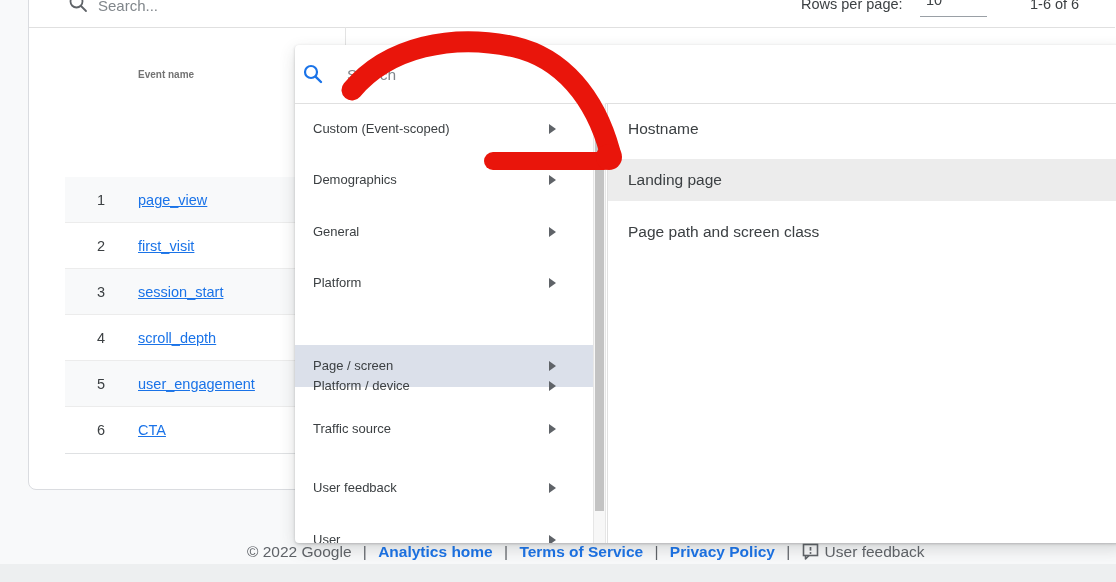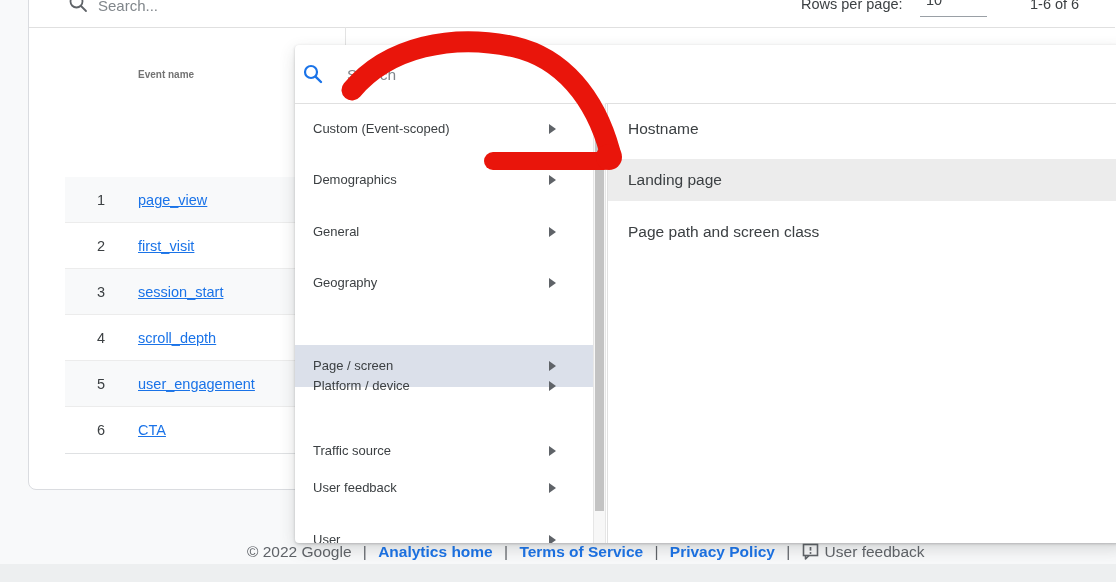--- a/index.html
+++ b/index.html
@@ -158,32 +158,32 @@
     </div>
     <div class="cat-item" style="top:114px;">
       <span class="lbl">Demographics</span>
       <span class="cat-arrow"></span>
     </div>
     <div class="cat-item" style="top:166px;">
       <span class="lbl">General</span>
       <span class="cat-arrow"></span>
     </div>
     <div class="cat-item" style="top:217px;">
-      <span class="lbl">Geography</span>
+      <span class="lbl">Platform</span>
       <span class="cat-arrow"></span>
     </div>
     <div class="cat-item hl" style="top:268px;margin-top:32px;">
       <span class="lbl">Page / screen</span>
       <span class="cat-arrow"></span>
     </div>
     <div class="cat-item" style="top:320px;">
       <span class="lbl">Platform / device</span>
       <span class="cat-arrow"></span>
     </div>
-    <div class="cat-item" style="top:385px;">
+    <div class="cat-item" style="top:363px;">
       <span class="lbl">Traffic source</span>
       <span class="cat-arrow"></span>
     </div>
     <div class="cat-item" style="top:422px;">
       <span class="lbl">User feedback</span>
       <span class="cat-arrow"></span>
     </div>
     <div class="cat-item" style="top:474px;">
       <span class="lbl">User</span>
       <span class="cat-arrow"></span>

